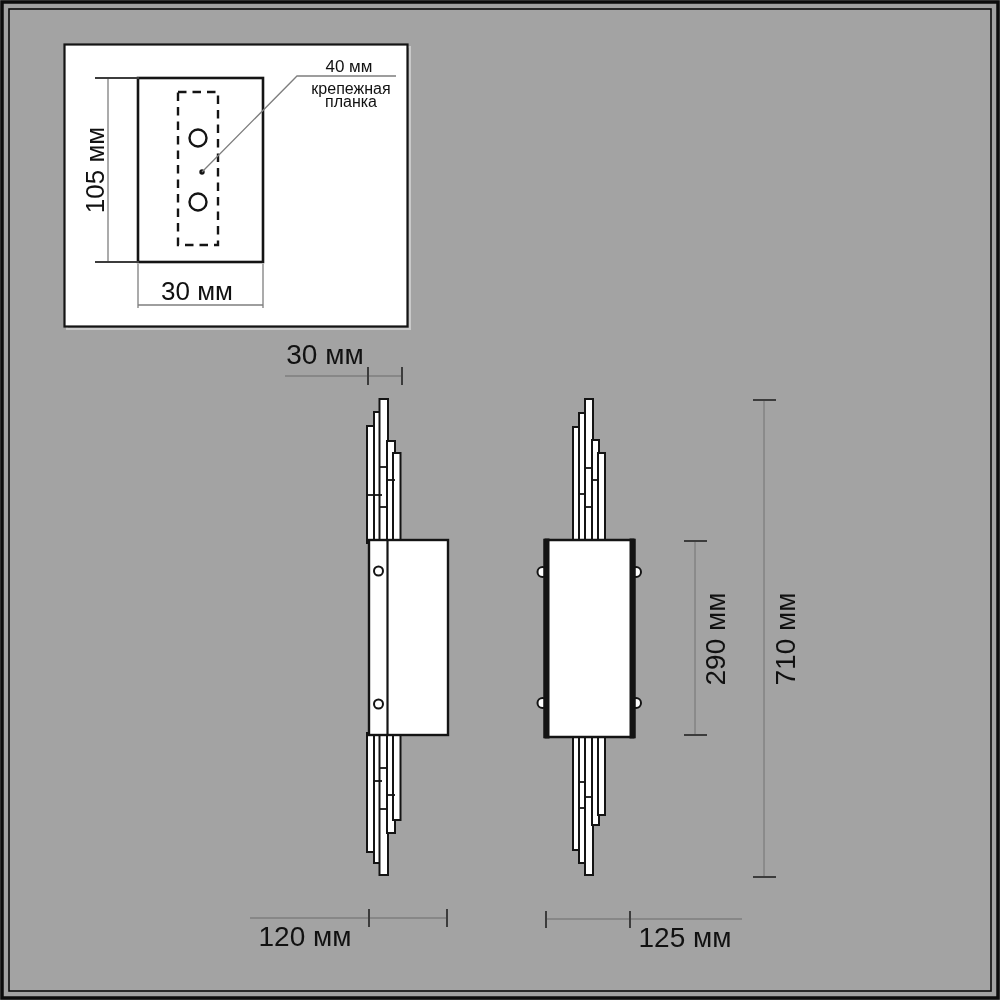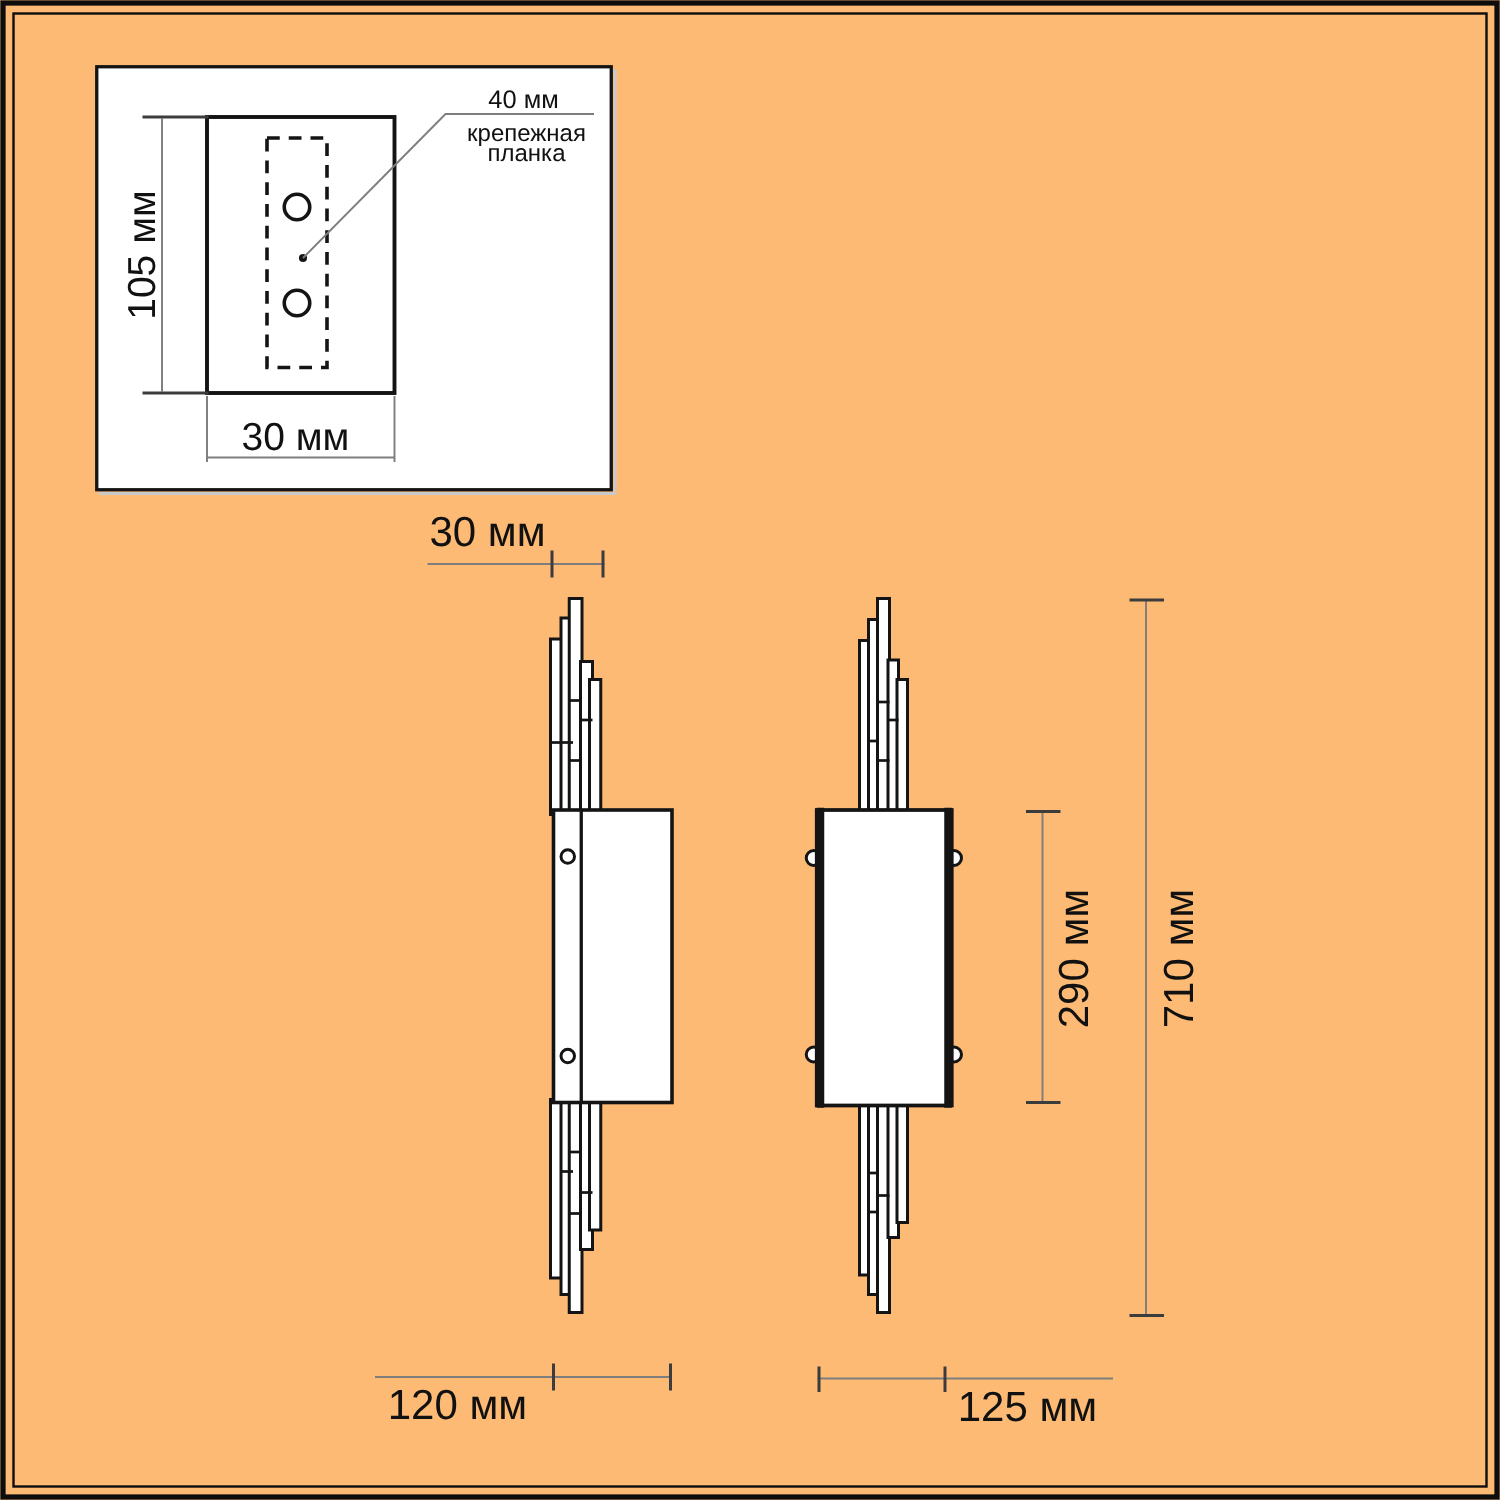--- a/index.html
+++ b/index.html
@@ -1,17 +1,17 @@
 <!DOCTYPE html>
 <html><head>
 <meta charset="utf-8">
 <style>
   html,body { margin:0; padding:0; background:#ffffff; }
   .page {
-    position:relative; width:1000px; height:1000px; background:#fdba74;
+    position:relative; width:1000px; height:1000px; background:#a3a3a3;
     font-family:"Liberation Sans", sans-serif;
   }
   svg { display:block; }
   .frame   { fill:none; stroke:#0d0d0d; }
   .ln      { fill:none; stroke:#141414; }
   .fw      { fill:#ffffff; stroke:#141414; }
   .dim     { fill:none; stroke:#7e7e7e; stroke-width:1.3; }
   .tick    { fill:none; stroke:#3c3c3c; stroke-width:2; }
   .jn      { fill:none; stroke:#141414; stroke-width:1.8; }
   .shadow  { fill:none; stroke:#c9c9c9; stroke-width:2; }

